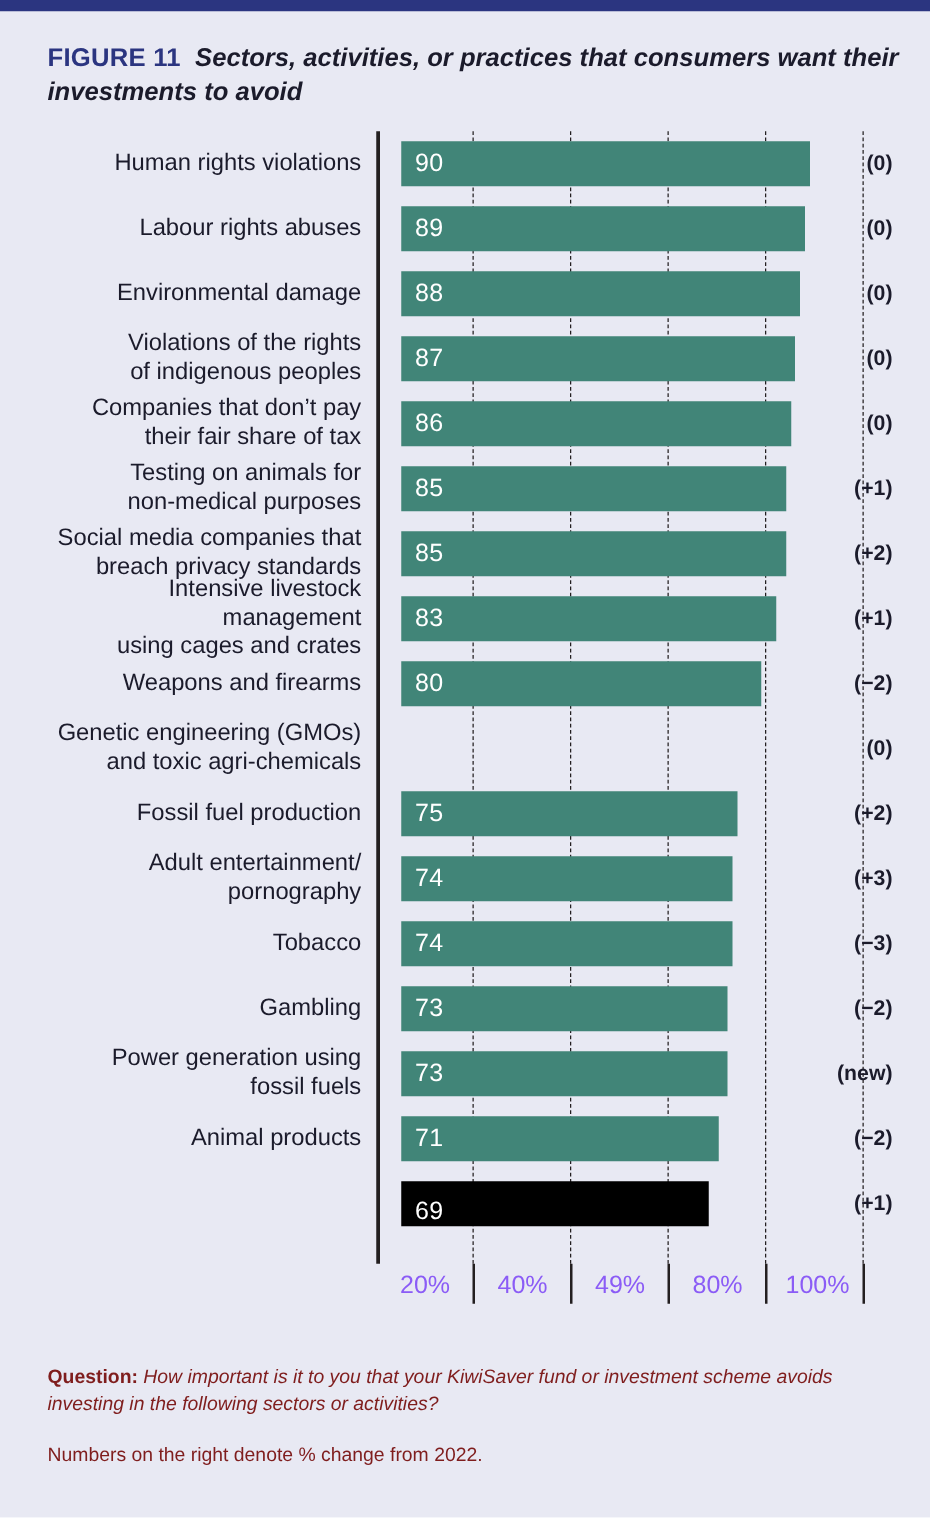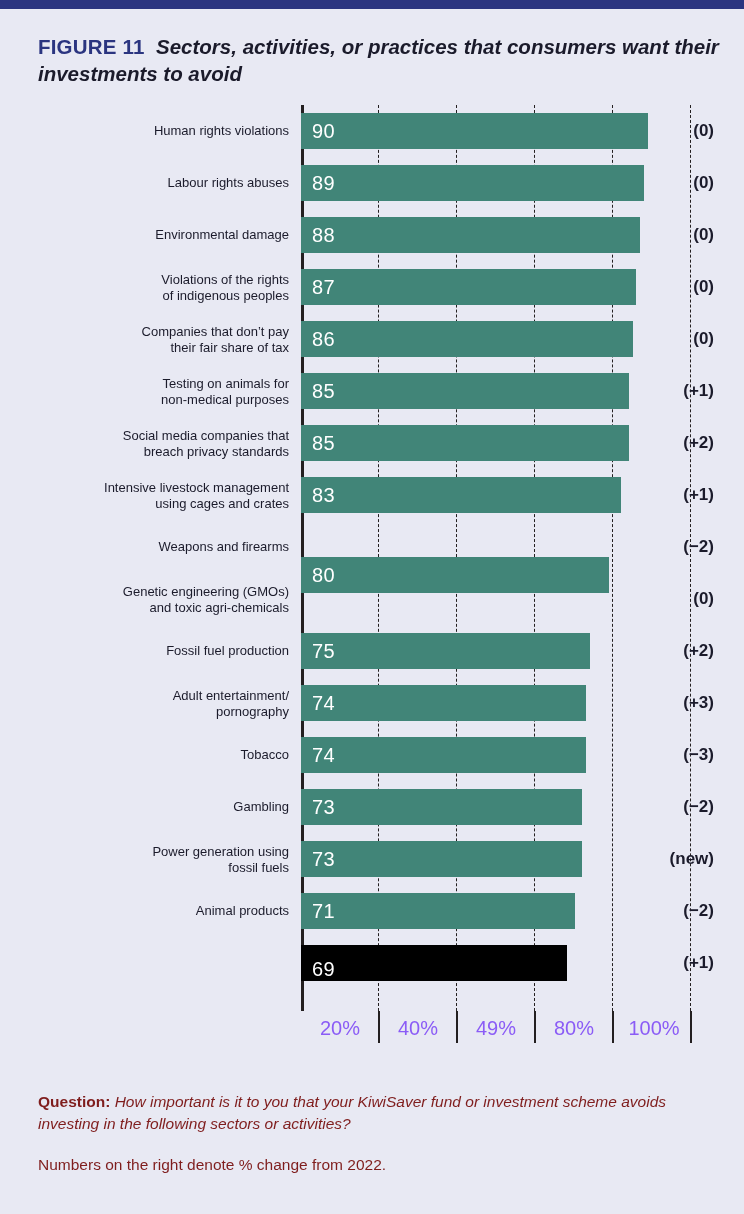--- a/index.html
+++ b/index.html
@@ -84,31 +84,32 @@
     height: 52px;
   }
 
   .row-label {
     position: absolute;
     right: 455px;           
     top: 50%;
     transform: translateY(-50%);
     width: 250px;
     text-align: right;
-    font-size: 13px;
+    font-size: 19px;
     line-height: 1.19;
     color: #1b1b2b;
     white-space: pre-line;
   }
 
   .bar-wrap {
     position: absolute;
     left: 301px;
     top: 8px;
     height: 36px;
+    padding-left: 20px;
   }
 
   .bar {
     height: 36px;
     background: #418578;
     display: flex;
     align-items: center;
   }
 
   .bar-value {
@@ -270,21 +271,21 @@
 using cages and crates</div>
           <div class="bar-wrap" style="width: 319.965px;">
             <div class="bar" style="background: rgb(65, 133, 120); width: 100%;">
               <span class="bar-value">83</span>
             </div>
           </div>
           <div class="delta">(+1)</div>
         </div>
         <div class="row">
           <div class="row-label">Weapons and firearms</div>
-          <div class="bar-wrap" style="width: 308.4px; margin-top: 28px;">
+          <div class="bar-wrap" style="width: 308.4px;">
             <div class="bar" style="background: rgb(65, 133, 120); width: 100%;">
               <span class="bar-value">80</span>
             </div>
           </div>
           <div class="delta">(−2)</div>
         </div>
         <div class="row">
           <div class="row-label">Genetic engineering (GMOs)
 and toxic agri-chemicals</div>
           <div class="delta">(0)</div>

